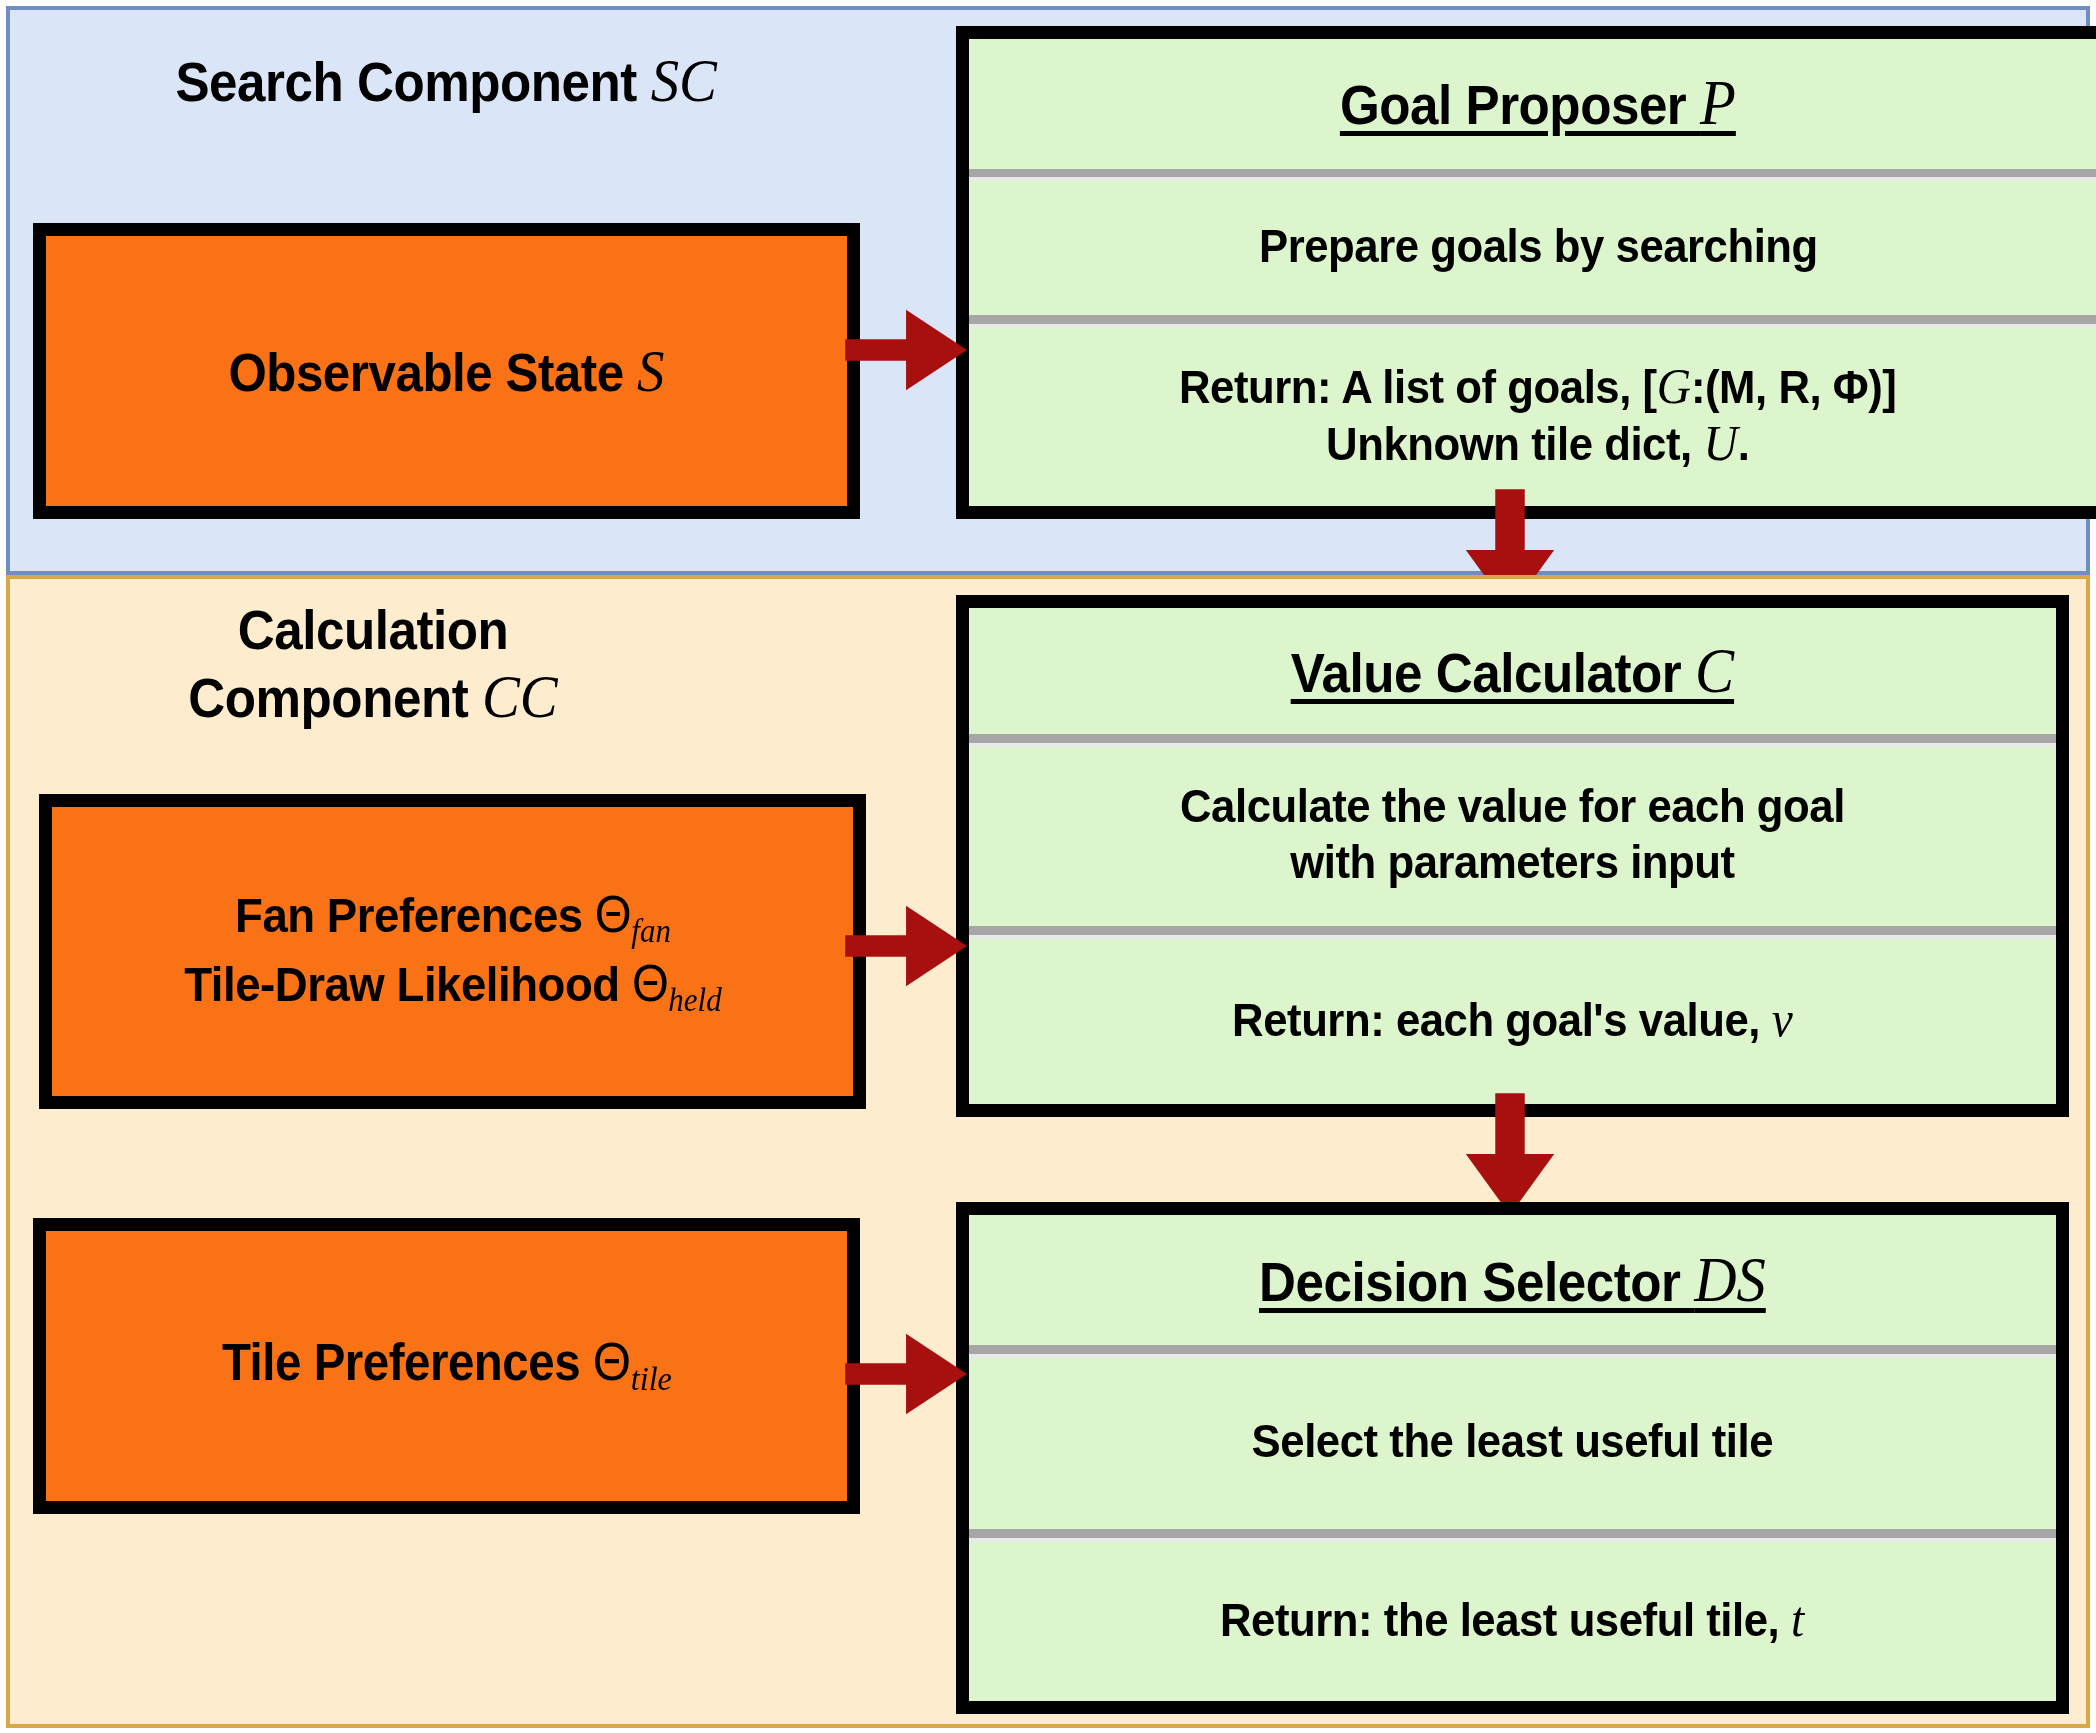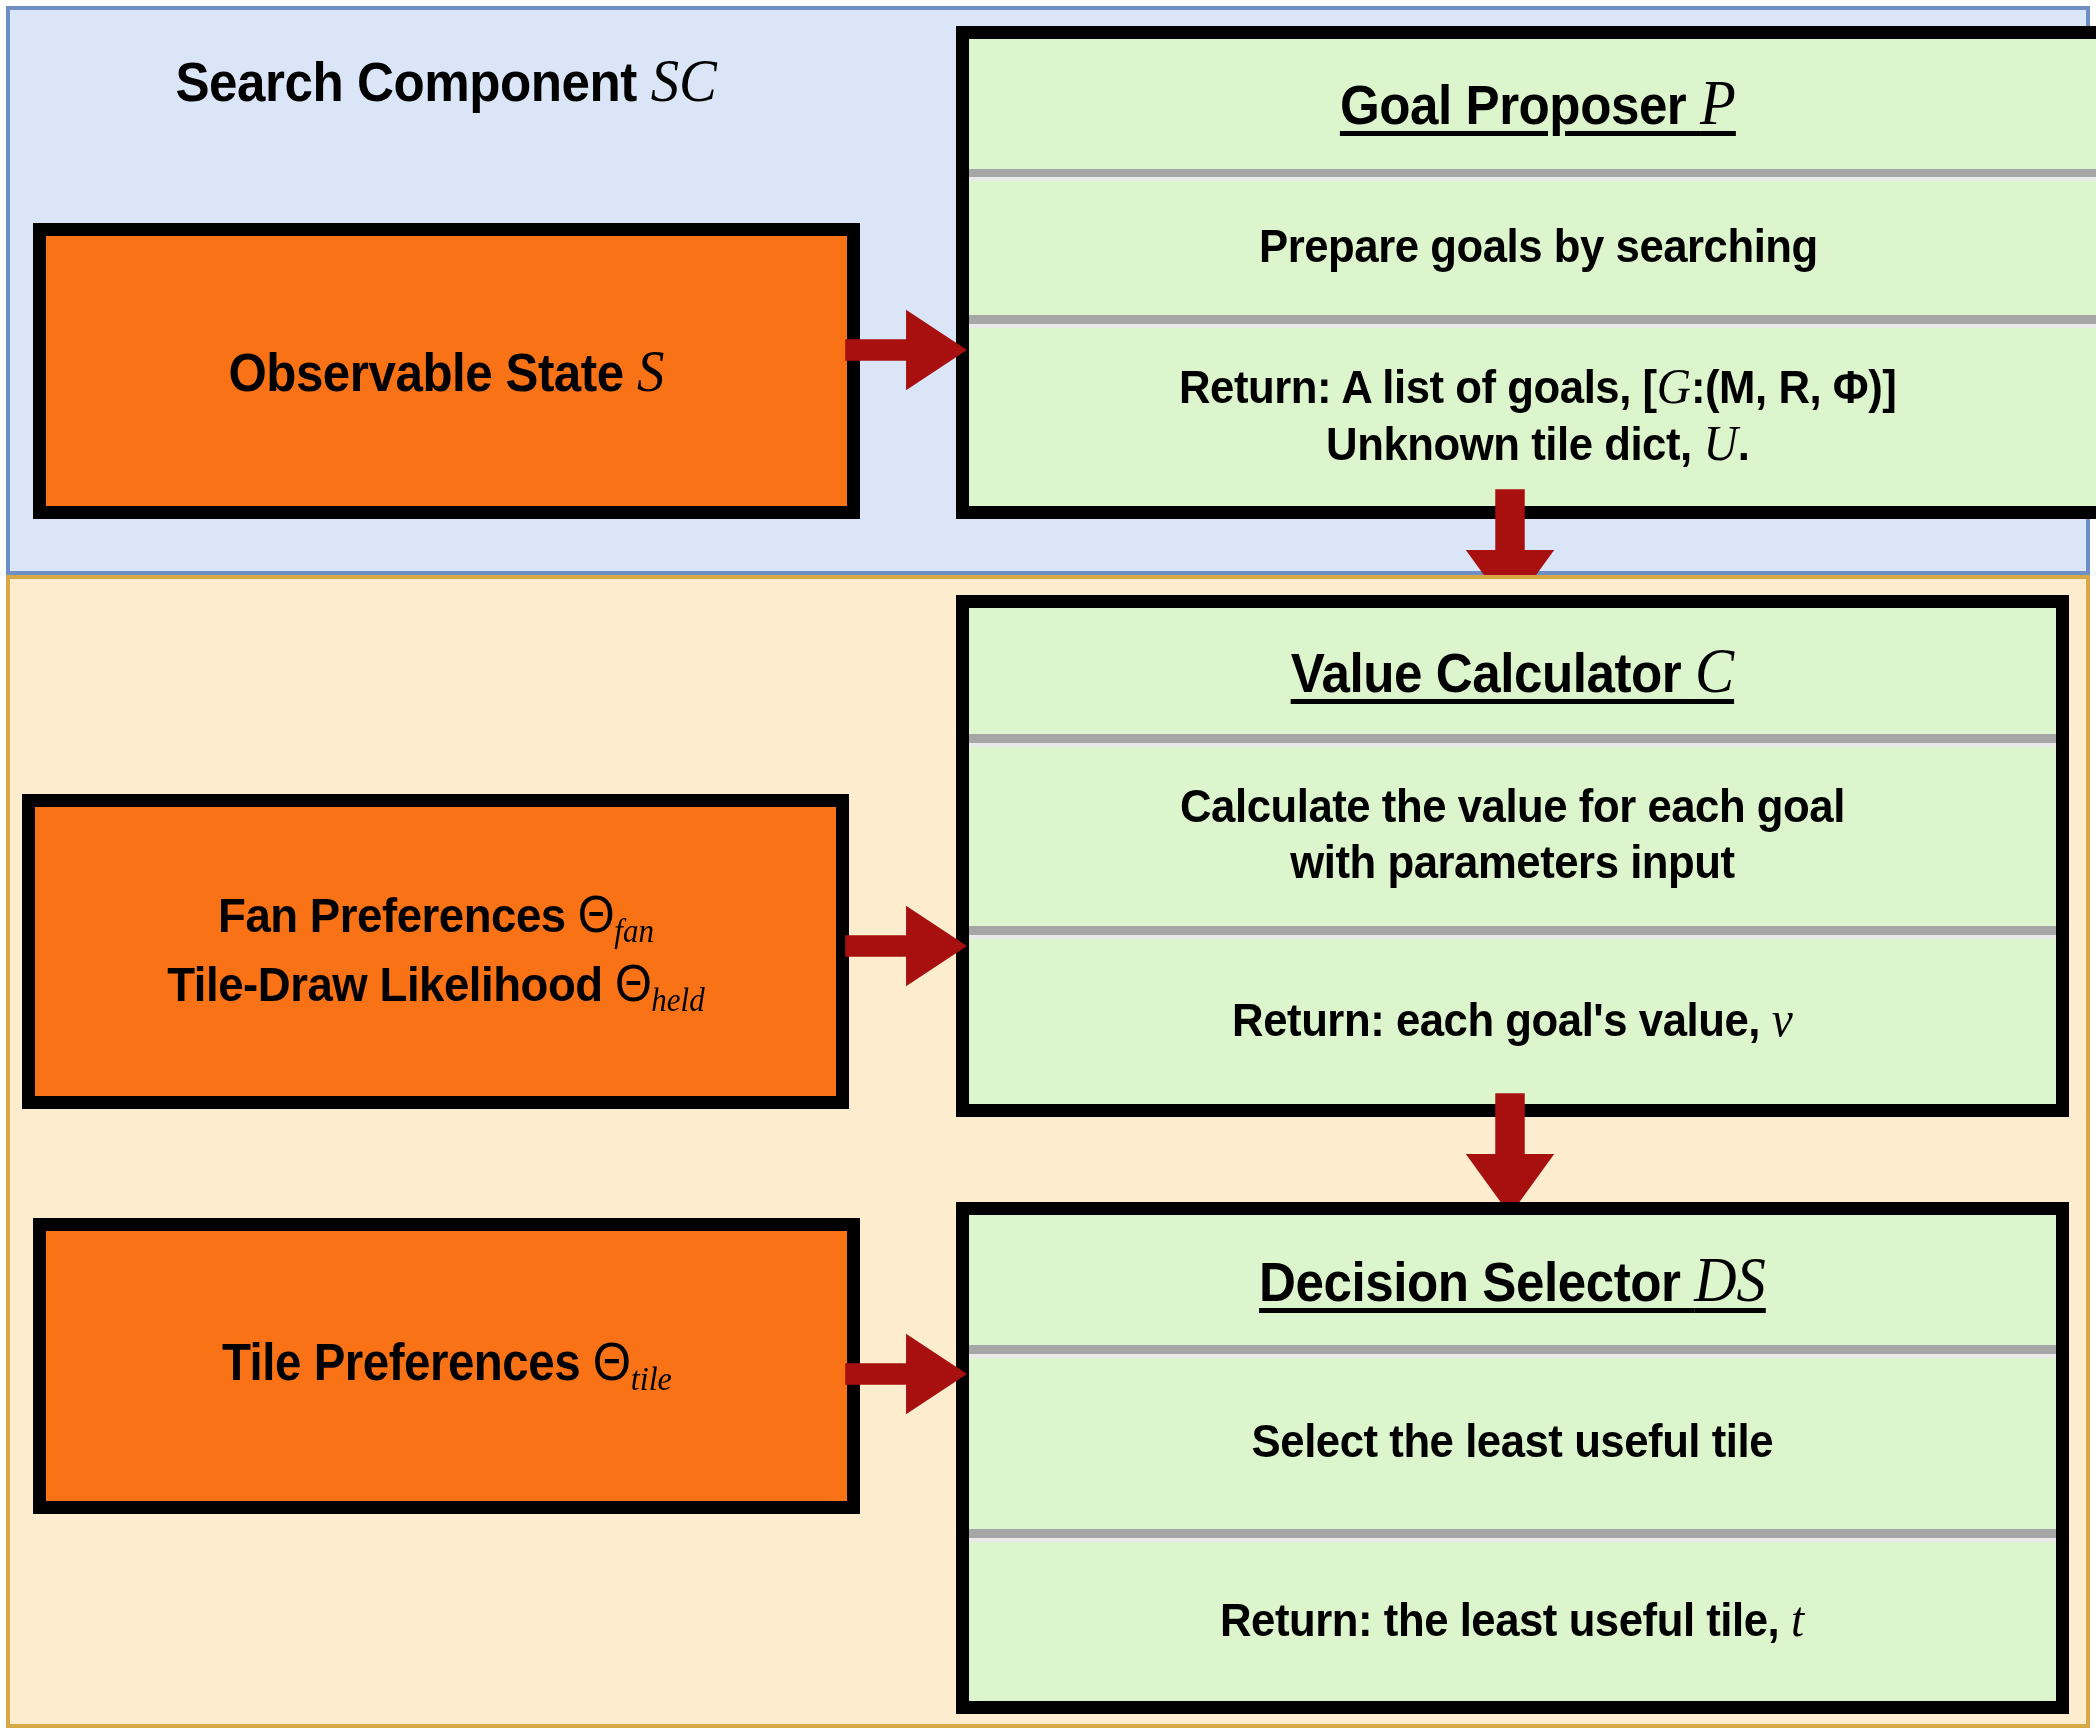--- a/index.html
+++ b/index.html
@@ -38,21 +38,21 @@
       font-size:.68em;vertical-align:-0.30em;letter-spacing:0;}
   .theta{font-family:"Liberation Sans",sans-serif;font-weight:normal;font-style:normal;}
 
   
   .panel-label{position:absolute;text-align:center;color:#000;}
   #label-sc{left:27.6px;top:47px;width:837px;}
   #label-cc{left:27.6px;top:599px;width:690px;}
 
   
   #box-state{left:33px;top:223px;width:827px;height:296px;}
-  #box-fan{left:22px;top:794px;width:827px;height:315px;}
+  #box-fan{left:39px;top:794px;width:827px;height:315px;}
   #box-tile{left:33px;top:1218px;width:827px;height:296px;}
 
   
   #box-proposer{left:956px;top:25.6px;width:1164px;height:493px;}
   #box-calculator{left:956px;top:595px;width:1113px;height:522px;}
   #box-selector{left:956px;top:1202px;width:1113px;height:512px;}
 
   
   .arrow{position:absolute;}
   svg{display:block;overflow:visible;}
@@ -106,20 +106,28 @@
   </div>
 
   <div class="arrow" id="arrow-proposer-calculator" style="left:1456px;top:489px;">
     <svg width="108" height="128" viewBox="0 0 110 130">
       <path d="M40,0 L70,0 L70,62 L100,62 L55,124 L10,62 L40,62 Z" fill="#a81010"></path>
     </svg>
   </div>
 
   <div class="panel" id="panel-calc"></div>
 
+  <div class="panel-label" id="label-cc">
+    <span class="txt t-panel" style="display:block;line-height:1.15;">
+      <span style="display:block;">Calculation</span>
+      <span style="display:block;white-space:nowrap;">
+        <span>Component </span><span class="math" style="font-size:61px;">CC</span>
+      </span>
+    </span>
+  </div>
 
   <div class="ybox" id="box-fan">
     <span class="txt t-body" style="display:block;font-size:49px;line-height:1.25;">
       <span style="display:block;white-space:nowrap;">
         <span>Fan Preferences </span><span class="theta" style="font-size:51px;">Θ</span><span class="sub">fan</span>
       </span>
       <span style="display:block;white-space:nowrap;">
         <span>Tile-Draw Likelihood </span><span class="theta" style="font-size:51px;">Θ</span><span class="sub">held</span>
       </span>
     </span>

